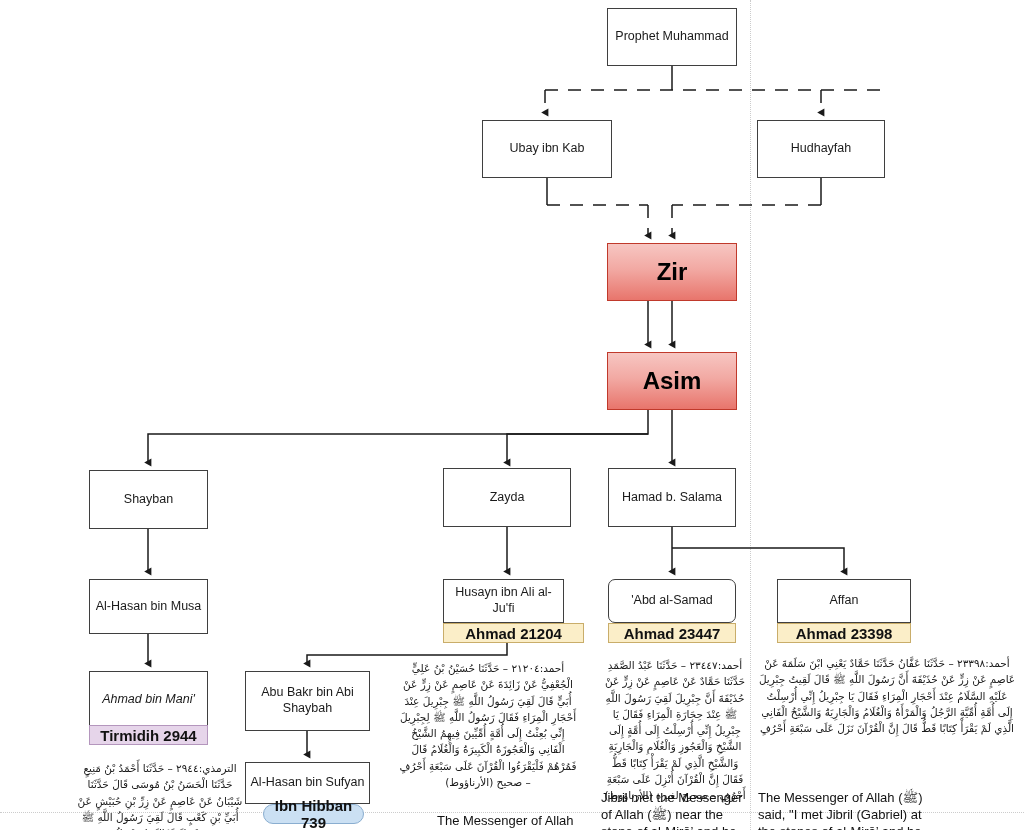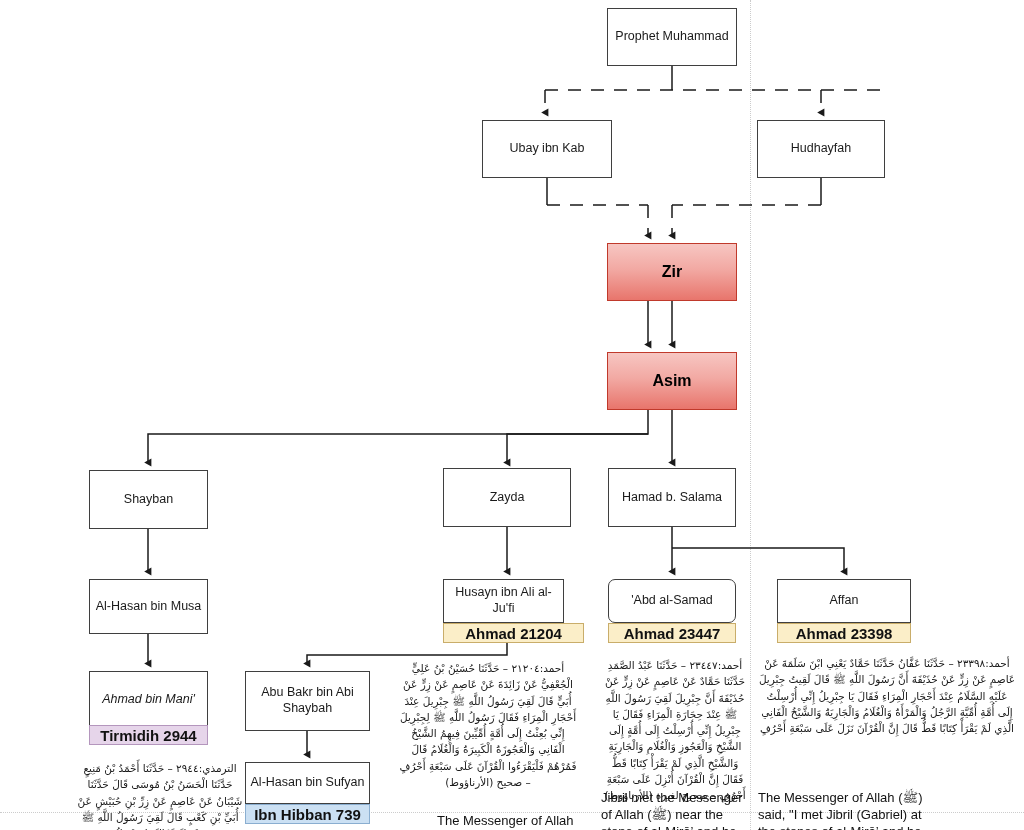--- a/index.html
+++ b/index.html
@@ -37,21 +37,21 @@
     justify-content: center;
     text-align: center;
     font-size: 12.5px;
     line-height: 1.25;
     color: #1a1a1a;
     padding: 2px 4px;
   }
   .node.highlight {
     border: 1.6px solid #c0392b;
     background: linear-gradient(to bottom, #f7c6c2 0%, #f2a9a3 45%, #e8756c 100%);
-    font-size: 16px;
+    font-size: 24px;
     font-weight: bold;
     color: #000000;
   }
   .badge {
     position: absolute;
     box-sizing: border-box;
     border: 1.2px solid #9a9a9a;
     font-size: 15px;
     font-weight: bold;
     display: flex;
@@ -212,21 +212,21 @@
     <span>Tirmidih 2944</span>
   </div>
 
   <div class="node" style="left:245px;top:671px;width:125px;height:60px;">
     <span>Abu Bakr bin Abi Shaybah</span>
   </div>
 
   <div class="node" style="left:245px;top:762px;width:125px;height:42px;">
     <span>Al-Hasan bin Sufyan</span>
   </div>
-  <div class="badge blue" style="left:245px;top:804px;width:125px;height:20px;">
+  <div class="badge blue" style="left:263px;top:804px;width:101px;height:20px;border-radius:10px;">
     <span>Ibn Hibban 739</span>
   </div>
 
   <div class="arabic" style="left:74px;top:760px;width:172px;">الترمذي:٢٩٤٤ – حَدَّثَنَا أَحْمَدُ بْنُ مَنِيعٍ حَدَّثَنَا الْحَسَنُ بْنُ مُوسَى قَالَ حَدَّثَنَا شَيْبَانُ عَنْ عَاصِمٍ عَنْ زِرِّ بْنِ حُبَيْشٍ عَنْ أُبَيِّ بْنِ كَعْبٍ قَالَ لَقِيَ رَسُولُ اللَّهِ ﷺ جِبْرِيلَ فَقَالَ يَا جِبْرِيلُ</div>
 
   <div class="arabic" style="left:397px;top:660px;width:182px;">أحمد:٢١٢٠٤ – حَدَّثَنَا حُسَيْنُ بْنُ عَلِيٍّ الْجُعْفِيُّ عَنْ زَائِدَةَ عَنْ عَاصِمٍ عَنْ زِرٍّ عَنْ أُبَيٍّ قَالَ لَقِيَ رَسُولُ اللَّهِ ﷺ جِبْرِيلَ عِنْدَ أَحْجَارِ الْمِرَاءِ فَقَالَ رَسُولُ اللَّهِ ﷺ لِجِبْرِيلَ إِنِّي بُعِثْتُ إِلَى أُمَّةٍ أُمِّيِّينَ فِيهِمُ الشَّيْخُ الْفَانِي وَالْعَجُوزَةُ الْكَبِيرَةُ وَالْغُلَامُ قَالَ فَمُرْهُمْ فَلْيَقْرَءُوا الْقُرْآنَ عَلَى سَبْعَةِ أَحْرُفٍ – صحيح (الأرناؤوط)</div>
 
   <div class="arabic" style="left:601px;top:657px;width:148px;">أحمد:٢٣٤٤٧ – حَدَّثَنَا عَبْدُ الصَّمَدِ حَدَّثَنَا حَمَّادٌ عَنْ عَاصِمٍ عَنْ زِرٍّ عَنْ حُذَيْفَةَ أَنَّ جِبْرِيلَ لَقِيَ رَسُولَ اللَّهِ ﷺ عِنْدَ حِجَارَةِ الْمِرَاءِ فَقَالَ يَا جِبْرِيلُ إِنِّي أُرْسِلْتُ إِلَى أُمَّةٍ إِلَى الشَّيْخِ وَالْعَجُوزِ وَالْغُلَامِ وَالْجَارِيَةِ وَالشَّيْخِ الَّذِي لَمْ يَقْرَأْ كِتَابًا قَطُّ فَقَالَ إِنَّ الْقُرْآنَ أُنْزِلَ عَلَى سَبْعَةِ أَحْرُفٍ – صحيح لغيره (الأرناؤوط)</div>
 
   <div class="arabic" style="left:758px;top:655px;width:258px;">أحمد:٢٣٣٩٨ – حَدَّثَنَا عَفَّانُ حَدَّثَنَا حَمَّادٌ يَعْنِي ابْنَ سَلَمَةَ عَنْ عَاصِمٍ عَنْ زِرٍّ عَنْ حُذَيْفَةَ أَنَّ رَسُولَ اللَّهِ ﷺ قَالَ لَقِيتُ جِبْرِيلَ عَلَيْهِ السَّلَامُ عِنْدَ أَحْجَارِ الْمِرَاءِ فَقَالَ يَا جِبْرِيلُ إِنِّي أُرْسِلْتُ إِلَى أُمَّةِ أُمِّيَّةِ الرَّجُلُ وَالْمَرْأَةُ وَالْغُلَامُ وَالْجَارِيَةُ وَالشَّيْخُ الْفَانِي الَّذِي لَمْ يَقْرَأْ كِتَابًا قَطُّ قَالَ إِنَّ الْقُرْآنَ نَزَلَ عَلَى سَبْعَةِ أَحْرُفٍ</div>

